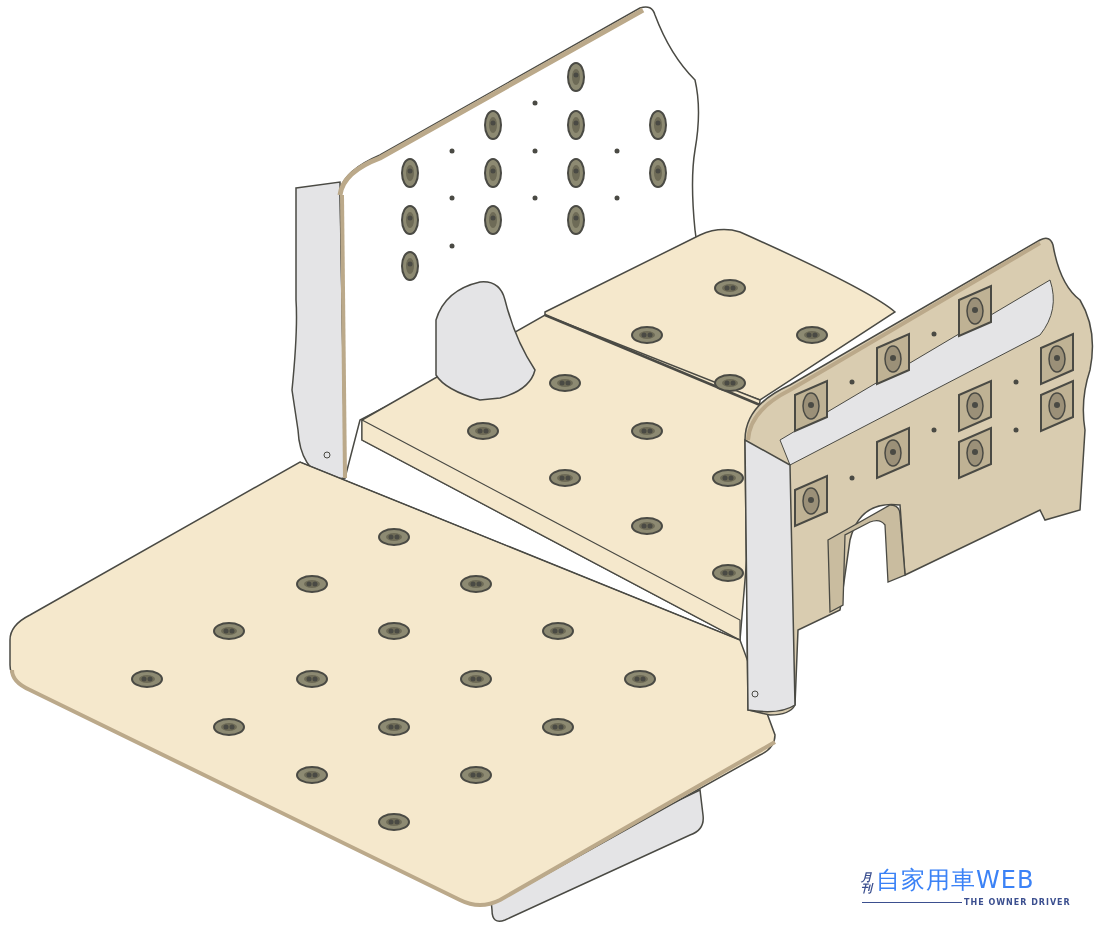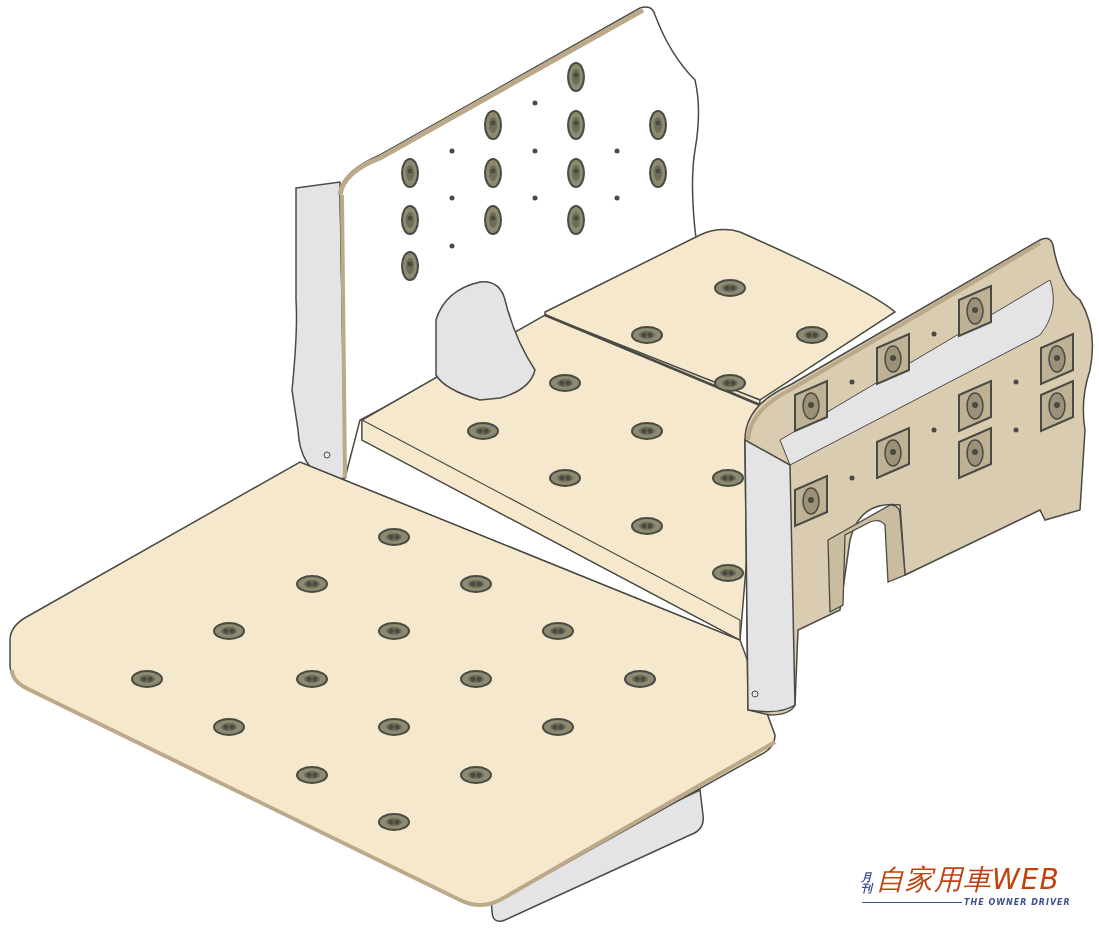--- a/index.html
+++ b/index.html
@@ -1,22 +1,22 @@
 <!DOCTYPE html>
 <html><head>
 <meta charset="utf-8">
 <style>
   html,body{margin:0;padding:0;background:#ffffff;}
   body{width:1099px;height:931px;position:relative;overflow:hidden;font-family:"DejaVu Sans",sans-serif;}
   #scene{position:absolute;left:0;top:0;width:1099px;height:931px;}
   .logo{position:absolute;left:860px;top:866px;width:220px;height:46px;text-align:right;}
   .logo-kan{position:absolute;left:0;top:6px;font-size:11px;line-height:11px;color:#3b4f8f;font-weight:bold;font-style:italic;width:12px;}
-  .logo-main{position:absolute;left:16px;top:0;font-size:28px;line-height:28px;color:#c2410c;font-style:italic;letter-spacing:1px;font-family:"DejaVu Sans",sans-serif;}
+  .logo-main{position:absolute;left:16px;top:0;font-size:24px;line-height:28px;color:#3b82f6;letter-spacing:1px;font-family:"DejaVu Sans",sans-serif;}
   .logo-line{position:absolute;left:2px;top:36px;width:100px;height:1px;background:#3b4f8f;}
-  .logo-sub{position:absolute;left:104px;top:32px;font-size:8px;font-weight:bold;font-style:italic;color:#3b4f8f;letter-spacing:1px;}
+  .logo-sub{position:absolute;left:104px;top:32px;font-size:8px;font-weight:bold;color:#3b4f8f;letter-spacing:1px;}
 </style>
 </head>
 <body>
 
 <svg id="scene" viewBox="0 0 1099 931" xmlns="http://www.w3.org/2000/svg">
   <defs>
     <g id="tie">
       <ellipse cx="0" cy="0" rx="15" ry="8" fill="#8d8a72" stroke="#4a4a44" stroke-width="2"></ellipse>
       <ellipse cx="0" cy="0" rx="8" ry="4" fill="#6e6b57"></ellipse>
       <circle cx="-3" cy="0" r="2.5" fill="#4a4a44"></circle>

